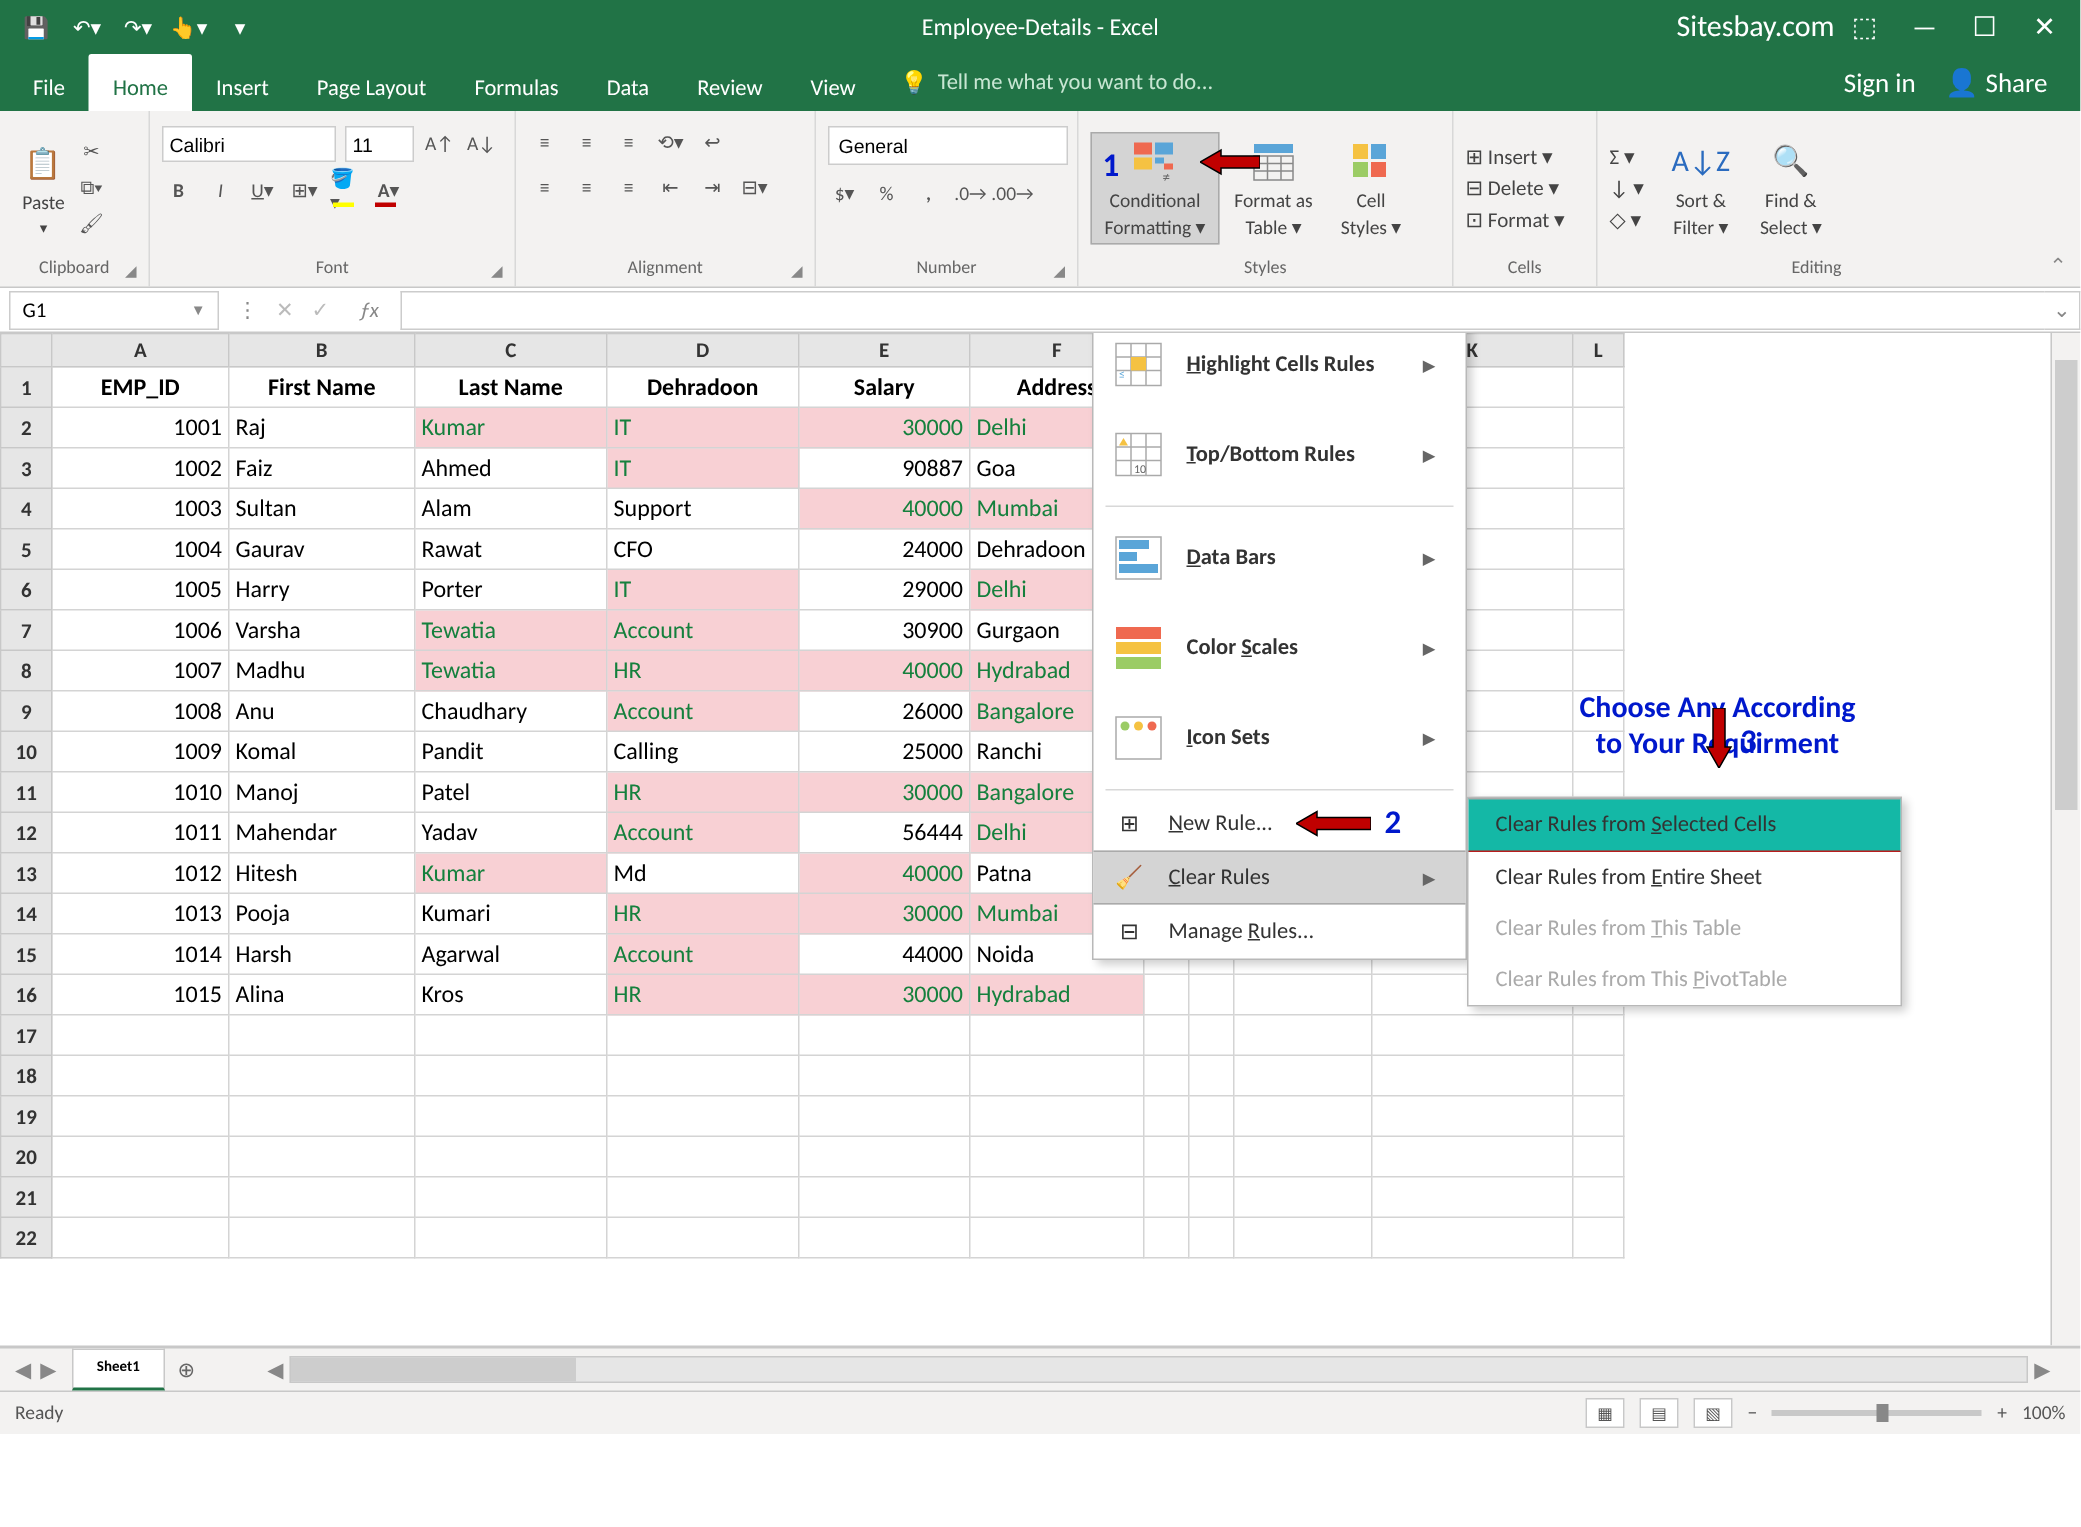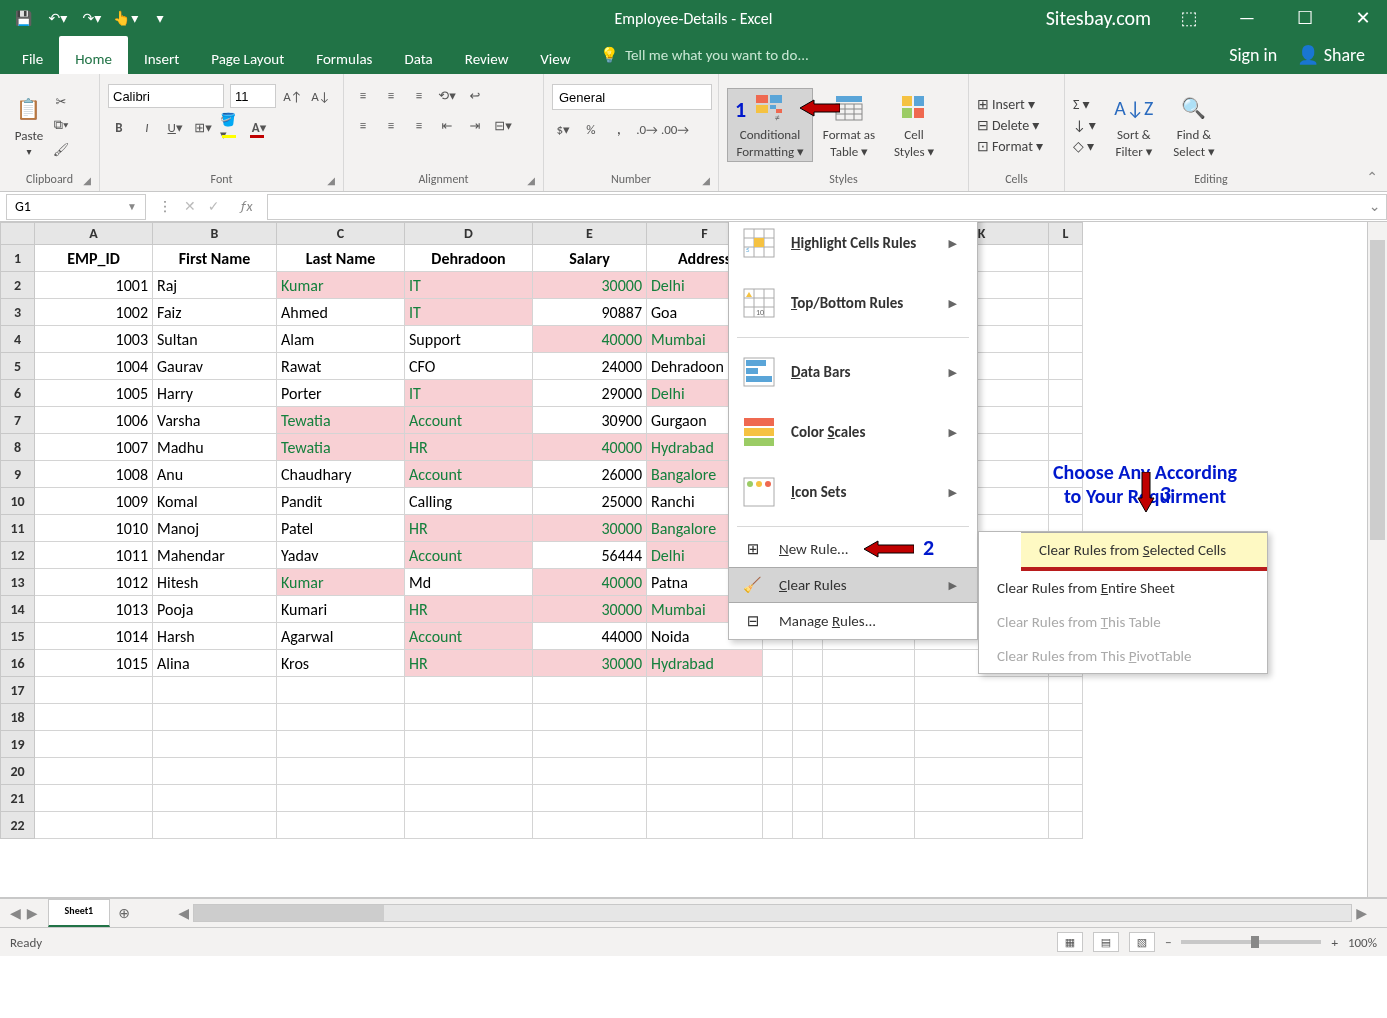--- a/index.html
+++ b/index.html
@@ -3,21 +3,21 @@
 <meta charset="utf-8">
 <style>
   * { box-sizing: border-box; margin: 0; padding: 0; }
   body { font-family: "Segoe UI", Calibri, sans-serif; font-size: 14px; background: #fff; width: 1387px; height: 1018px; overflow: hidden; user-select: none; }
 
   
   .titlebar { background: #217346; height: 36px; display: flex; align-items: center; color: #fff; position: relative; }
   .qat { display: flex; align-items: center; gap: 6px; padding: 0 10px; }
   .qat-btn { width: 28px; height: 28px; display: flex; align-items: center; justify-content: center; color: #fff; }
   .title-text { position: absolute; left: 50%; transform: translateX(-50%); font-size: 16px; }
-  .title-right { margin-left: auto; display: flex; align-items: center; gap: 18px; padding-right: 4px; font-size: 16px;}
+  .title-right { margin-left: auto; display: flex; align-items: center; padding-right: 4px; font-size: 16px;}
   .winbtn { width: 40px; height: 36px; display:flex; align-items:center; justify-content:center; font-size:18px; }
 
   
   .tabbar { background: #217346; height: 38px; display: flex; align-items: stretch; color: #fff; padding: 0 6px; }
   .tab { padding: 8px 16px 0 16px; font-size: 15px; cursor: pointer; display:flex; align-items:center; }
   .tab.active { background: #fff; color: #217346; border-top-left-radius: 2px; border-top-right-radius:2px; }
   .tellme { color: #c8e6d3; font-size: 15px; display:flex; align-items:center; margin-left: 14px; gap:6px; }
   .tab-right { margin-left:auto; display:flex; align-items:center; gap: 20px; padding-right:16px; font-size:18px; }
 
   
@@ -76,21 +76,21 @@
   .dropdown { position:absolute; background:#fff; border:1px solid #b8b8b8; box-shadow: 3px 3px 6px rgba(0,0,0,0.2); z-index:50; font-size:15px; color:#333;}
   .dd-item { display:flex; align-items:center; height:60px; gap:14px; padding:0 20px 0 12px; position:relative;}
   .dd-item.small { height:36px; }
   .dd-item:hover, .dd-item.hover{ background:#d4d4d4; border-top:1px solid #aaa; border-bottom:1px solid #aaa; height:36px; }
   .dd-sep{ height:1px; background:#d8d8d8; margin:4px 8px; }
   .dd-icon{ width:36px; height:36px; display:flex; align-items:center; justify-content:center; }
   .dd-arrow{ margin-left:auto; color:#666; font-size:11px;}
 
   .submenu { position:absolute; background:#fff; border:1px solid #b8b8b8; box-shadow:3px 3px 6px rgba(0,0,0,0.2); z-index:60; font-size:15px; color:#333; width:290px;}
   .sub-item{ padding:8px 18px; }
-  .sub-item.hover{ background:#fef9c3; border-top:1px solid #aaa; border-bottom:4px solid #b91c1c;margin-left:42px; }
+  .sub-item.hover{ background:#14b8a6; border-top:1px solid #aaa; border-bottom:1px solid #b91c1c; }
   .sub-item.disabled{ color:#aaa; }
 
   
   .anno { position:absolute; z-index:100; font-weight:bold; }
   .anno.num { color:#0018cc; font-size:22px; }
   .blue-callout{ color:#0018cc; font-weight:bold; font-size:20px; text-align:center; line-height:1.2; }
 
   .u { text-decoration: underline; }
 </style>
 </head>

